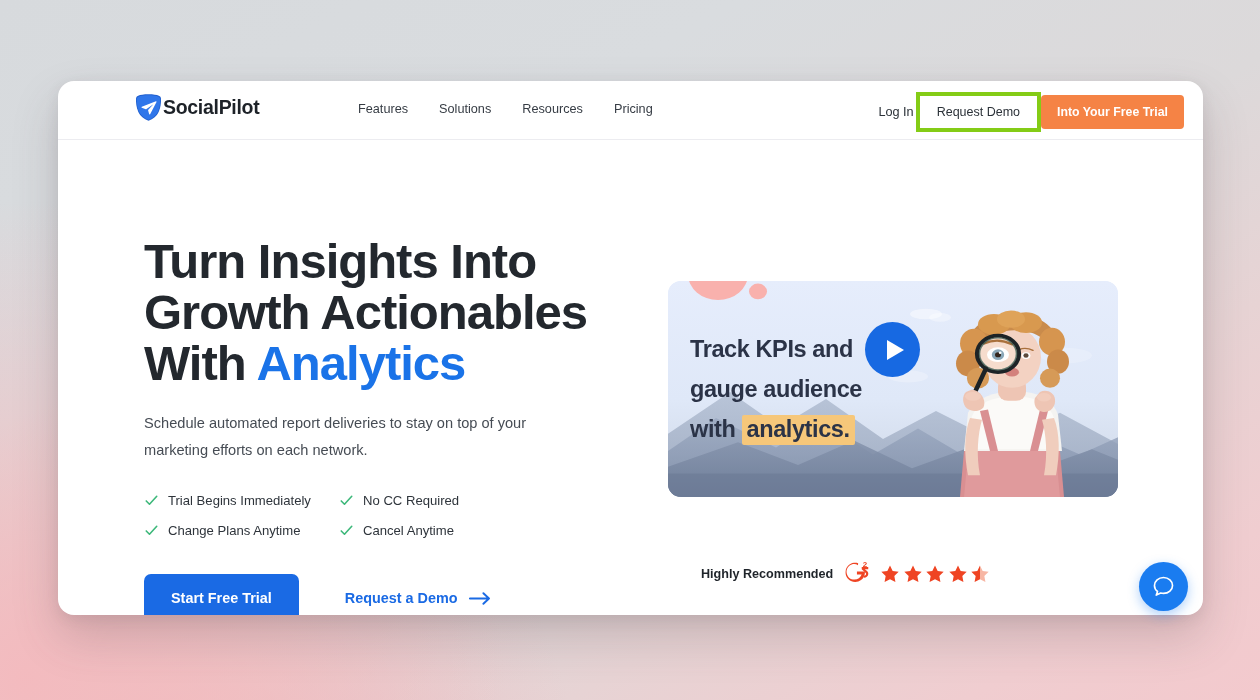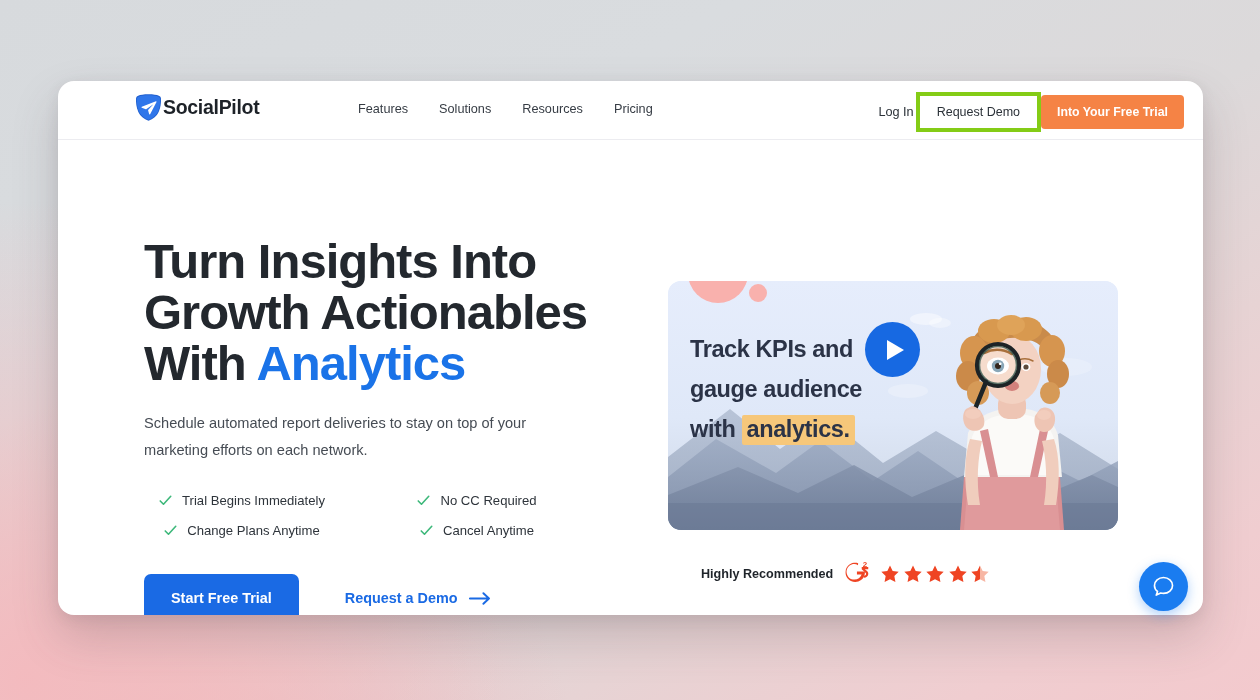--- a/index.html
+++ b/index.html
@@ -147,21 +147,20 @@
   #hero-benefits {
     margin-top: 29px;
     display: grid;
     grid-template-columns: 195px auto;
     row-gap: 15px;
   }
   .benefit {
     display: flex;
     align-items: center;
     gap: 9px;
-    justify-content: center;
   }
   .benefit-check { width: 15px; height: 15px; flex: none; display: block; }
   .benefit-label {
     font-size: 13.1px;
     color: #2e343b;
     white-space: nowrap;
   }
 
   #hero-ctas {
     margin-top: 36px;
@@ -198,21 +197,21 @@
   #hero-right {
     position: absolute;
     left: 610px;
     top: 141px;
     width: 450px;
   }
 
   #video-card {
     position: relative;
     width: 450px;
-    height: 249px;
+    height: 216px;
     border-radius: 13px;
     overflow: hidden;
     cursor: pointer;
     background: linear-gradient(180deg, #e4ecfb 0%, #e1eafb 44%, #cfd8e6 62%, #9aa8bd 100%);
   }
   #video-card svg.scene { position: absolute; inset: 0; width: 100%; height: 100%; display: block; }
 
   #video-caption {
     position: absolute;
     left: 22px;

